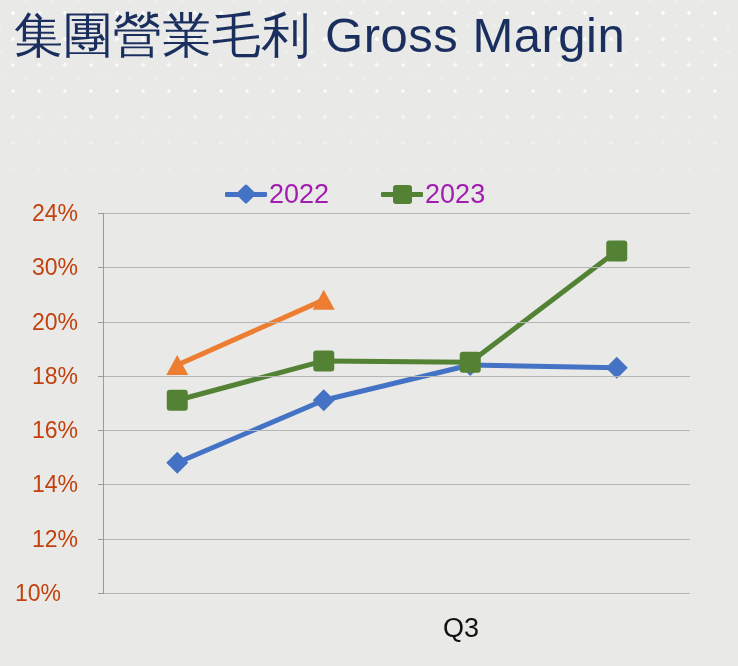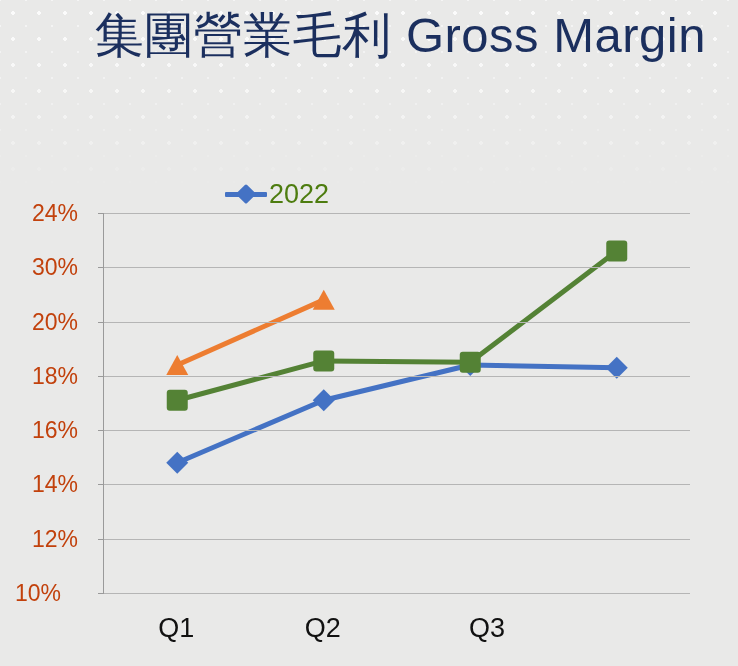--- a/index.html
+++ b/index.html
@@ -28,24 +28,24 @@
     background-size: 26px 26px, 26px 26px;
     background-position: 0 0, 13px 13px;
     -webkit-mask-image: linear-gradient(to bottom, rgba(0,0,0,1) 0%, rgba(0,0,0,0.75) 45%, rgba(0,0,0,0) 100%);
     mask-image: linear-gradient(to bottom, rgba(0,0,0,1) 0%, rgba(0,0,0,0.75) 45%, rgba(0,0,0,0) 100%);
     pointer-events: none;
   }
 
   
   #chart-title {
     position: absolute;
-    left: 0;
+    left: 14px;
     top: 2px;
     width: 706px;
-    text-align: right;
+    text-align: left;
     font-size: 49px;
     line-height: 66px;
     font-weight: 400;
     color: #1b2f5e;
     letter-spacing: 0.5px;
     white-space: nowrap;
   }
 
   
   #legend {
@@ -81,21 +81,21 @@
   }
   .legend-swatch .lg-mark {
     position: absolute;
     left: 11px;
     top: 0px;
     width: 20px;
     height: 20px;
   }
   .legend-label {
     font-size: 27px;
-    color: #4d7c0f;
+    color: #a21caf;
     line-height: 30px;
   }
 
   .mk-diamond {
     width: 18px; height: 18px;
     transform: rotate(45deg) scale(0.8);
     border-radius: 2px;
   }
   .mk-square {
     width: 19px; height: 19px;
@@ -185,20 +185,29 @@
   <div class="legend-item">
     <span class="legend-swatch">
       <span class="lg-line" style="background:#4472C4"></span>
       <span class="lg-mark" style="display:flex;align-items:center;justify-content:center;">
         <span class="mk-diamond" style="background:#4472C4;display:block;"></span>
       </span>
     </span>
     <span class="legend-label">2022</span>
   </div>
 
+  <div class="legend-item">
+    <span class="legend-swatch">
+      <span class="lg-line" style="background:#548235"></span>
+      <span class="lg-mark" style="display:flex;align-items:center;justify-content:center;">
+        <span class="mk-square" style="background:#548235;display:block;"></span>
+      </span>
+    </span>
+    <span class="legend-label">2023</span>
+  </div>
 
 </div>
 
 <div id="y-labels">
     <div class="y-label" style="top: -11px;">24%</div>
     <div class="y-label" style="top: 43.2857px;">30%</div>
     <div class="y-label" style="top: 97.5714px;">20%</div>
     <div class="y-label" style="top: 151.857px;">18%</div>
     <div class="y-label" style="top: 206.143px;">16%</div>
     <div class="y-label" style="top: 260.429px;">14%</div>
@@ -234,16 +243,14 @@
     <div class="tick-mark" style="top: 217.143px;"></div>
     <div class="gridline" style="top: 271.429px;"></div>
     <div class="tick-mark" style="top: 271.429px;"></div>
     <div class="gridline" style="top: 325.714px;"></div>
     <div class="tick-mark" style="top: 325.714px;"></div>
     <div class="gridline" style="top: 380px;"></div>
     <div class="tick-mark" style="top: 380px;"></div>
   </div>
 
 <div id="x-labels">
-    <div class="x-label" style="left: 73.25px;">Q1</div>
-    <div class="x-label" style="left: 219.75px;">Q2</div>
-    <div class="x-label" style="left: 384px;">Q3</div>
+    <div class="x-label" style="left: 358px;">Q3</div>
   </div>
 
 </body></html>

